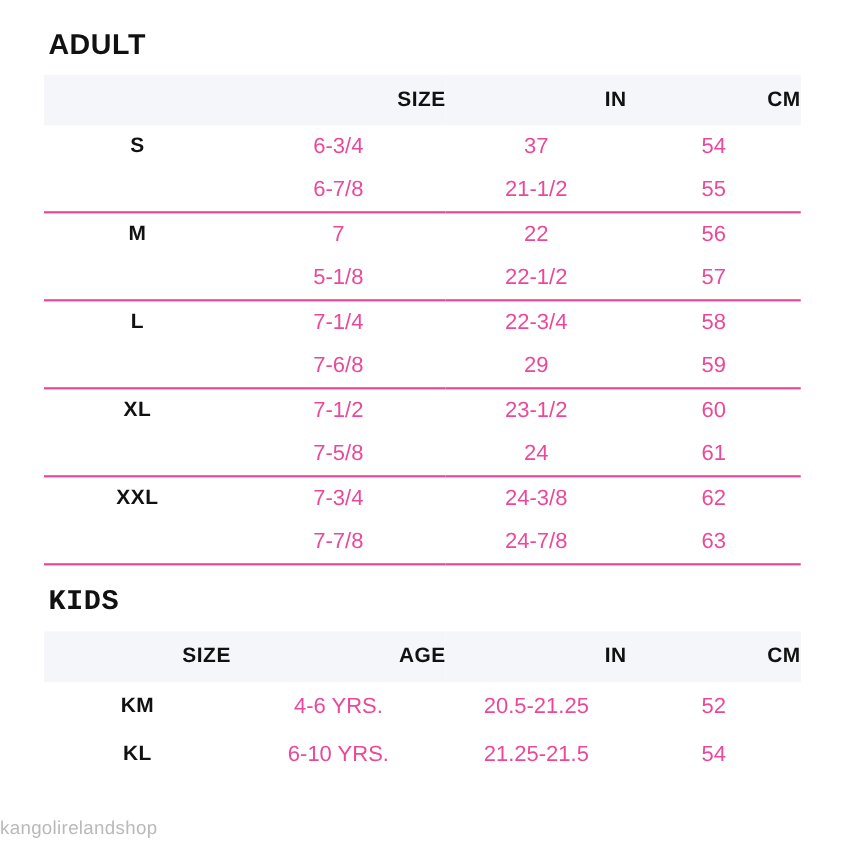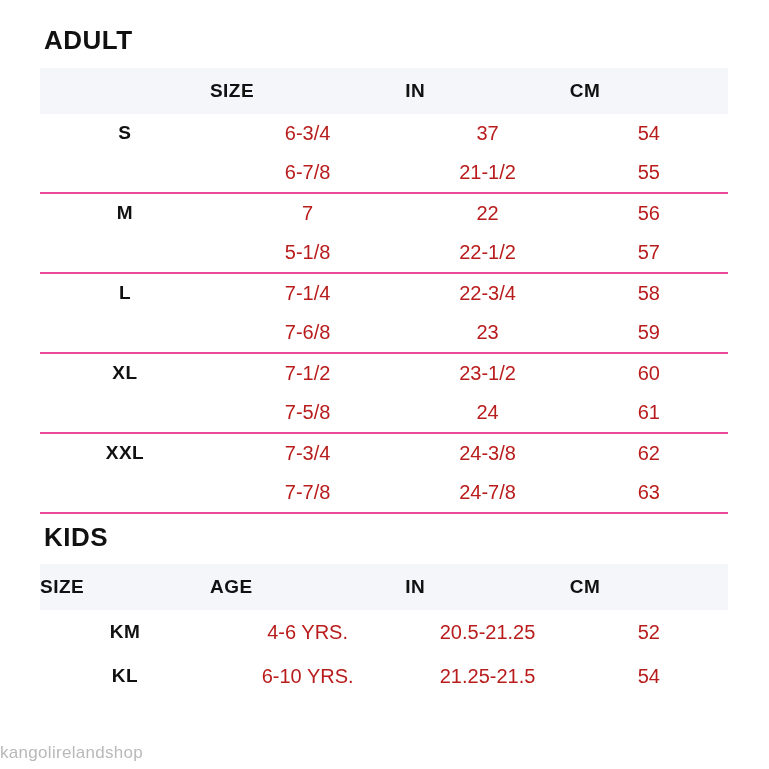--- a/index.html
+++ b/index.html
@@ -20,48 +20,49 @@
   }
   .section-title {
     font-size: 26px;
     font-weight: 800;
     letter-spacing: 0.5px;
     color: #111111;
     margin: 0 0 13px 4px;
     line-height: 1.1;
   }
   .section-title.kids {
-    margin-top: 9px;
+    margin-top: 19px;
+    font-family: Liberation Mono, monospace;
   }
   table.size-table {
     width: 100%;
     border-collapse: collapse;
     table-layout: fixed;
   }
   table.size-table col.c1 { width: 24.7%; }
   table.size-table col.c2 { width: 28.4%; }
   table.size-table col.c3 { width: 23.9%; }
   table.size-table col.c4 { width: 23.0%; }
   table.size-table th {
     background: #f4f6fa;
     height: 46px;
     font-size: 19px;
     font-weight: 700;
     letter-spacing: 0.5px;
-    text-align: left;
+    text-align: right;
     color: #111111;
     padding: 0;
   }
   table.size-table td {
     height: 39px;
     text-align: center;
     vertical-align: middle;
     font-size: 20px;
     font-weight: 300;
-    color: #b91c1c;
+    color: #ec4899;
     padding: 0;
   }
   table.size-table td.lbl {
     font-weight: 700;
     font-size: 19px;
     letter-spacing: 0.5px;
     color: #111111;
   }
   table.size-table tr.group-end td {
     border-bottom: 2px solid #ec4899;
@@ -129,21 +130,21 @@
       </tr>
       <tr>
         <td class="lbl">L</td>
         <td>7-1/4</td>
         <td>22-3/4</td>
         <td>58</td>
       </tr>
       <tr class="group-end">
         <td class="lbl"></td>
         <td>7-6/8</td>
-        <td>23</td>
+        <td>29</td>
         <td>59</td>
       </tr>
       <tr>
         <td class="lbl">XL</td>
         <td>7-1/2</td>
         <td>23-1/2</td>
         <td>60</td>
       </tr>
       <tr class="group-end">
         <td class="lbl"></td>

